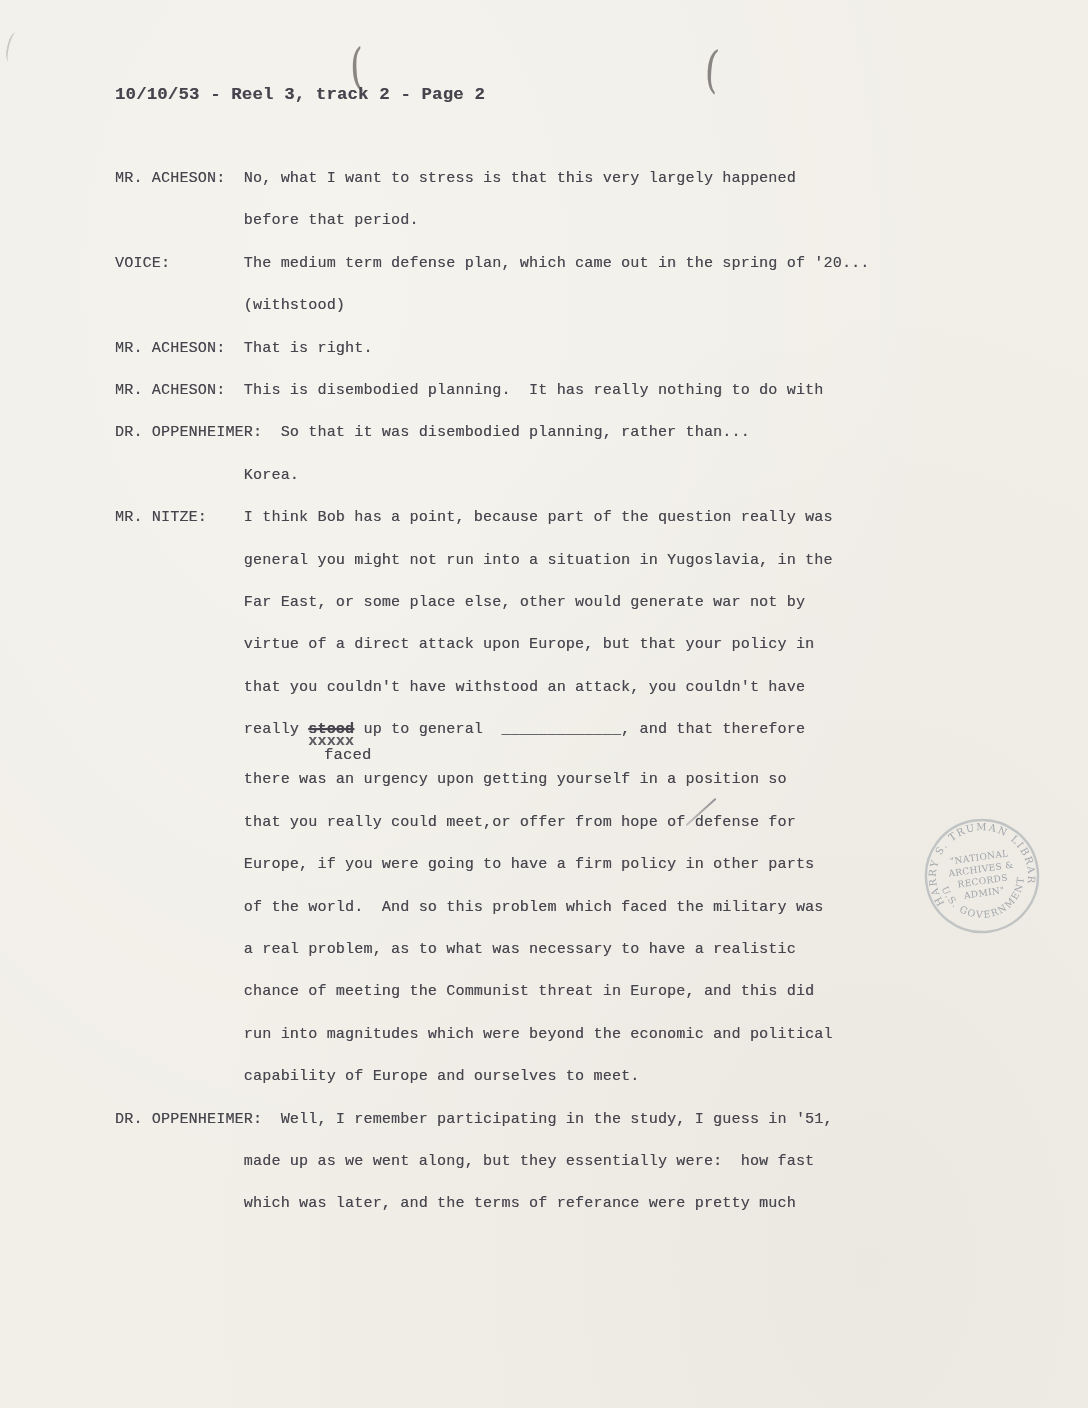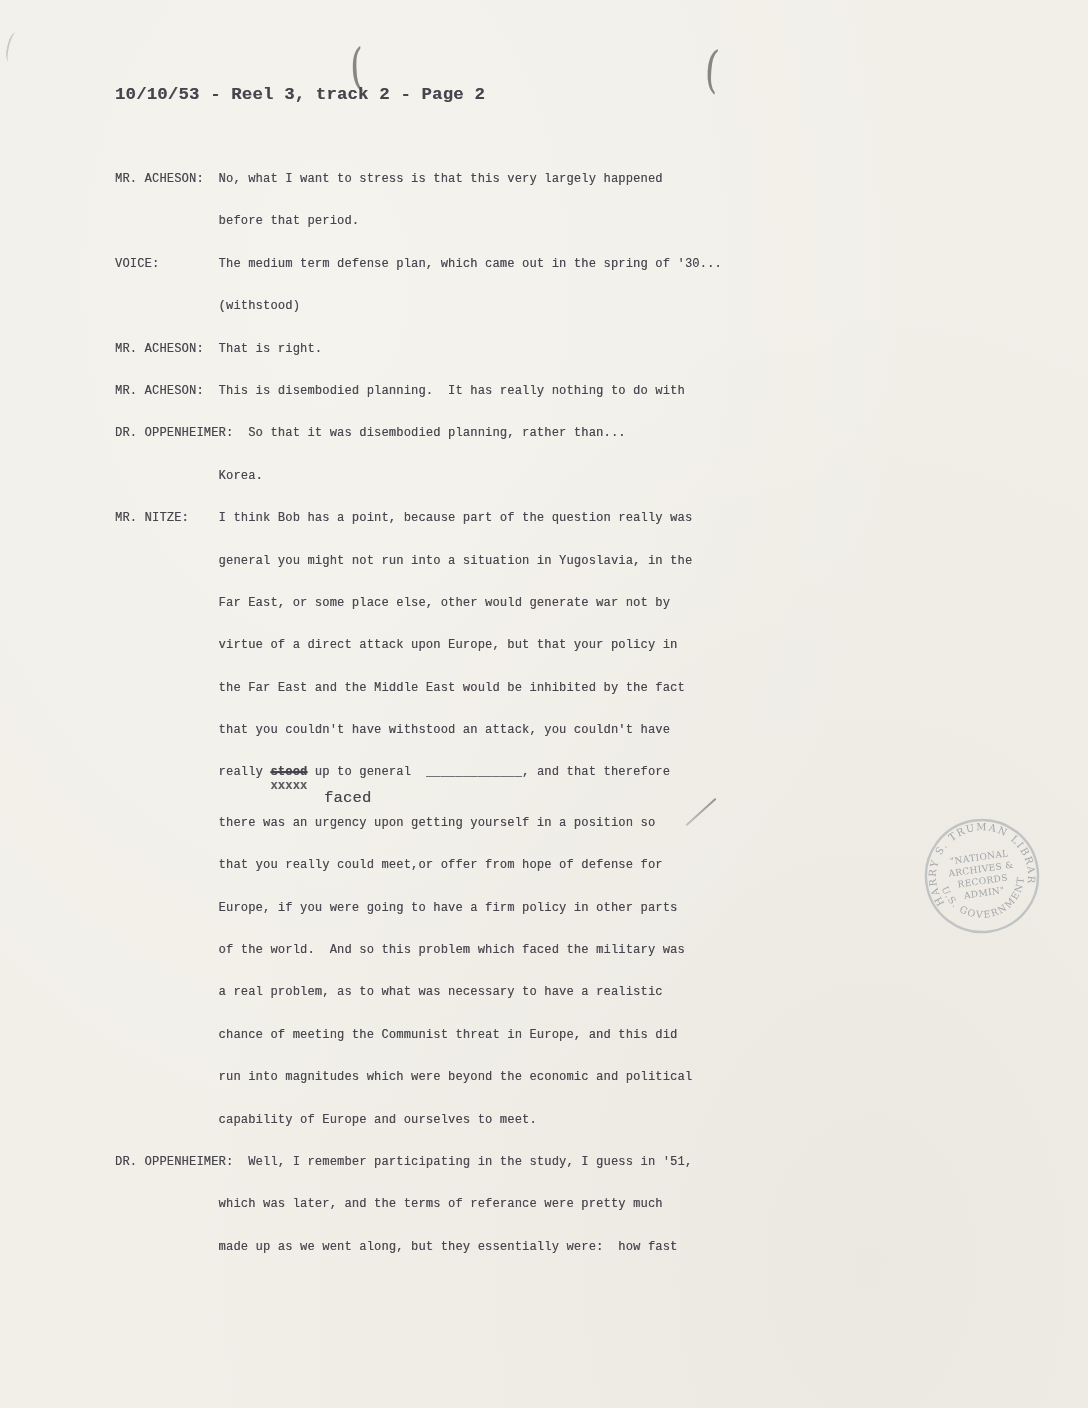--- a/index.html
+++ b/index.html
@@ -21,21 +21,21 @@
   .page-header{
     position:absolute;left:115px;top:84px;
     font-size:17.3px;line-height:22px;white-space:pre;
     letter-spacing:0.2px;
     font-weight:bold;
   }
   #transcript{
     position:absolute;left:115px;top:158px;right:40px;
   }
   .tline{
-    font-size:12px;line-height:42.4px;height:42.4px;
+    font-size:15px;line-height:42.4px;height:42.4px;
     white-space:pre;letter-spacing:0.2px;
   }
   .tline.insert{
     font-size:15.5px;line-height:20px;height:20px;
     margin-top:-6px;margin-bottom:-6px;
   }
   .strike{
     position:relative;font-weight:bold;
     text-decoration:line-through;
     text-decoration-thickness:1.5px;
@@ -89,45 +89,44 @@
   <div class="corner-mark"></div>
 
   <span class="paren left typew">(</span>
   <span class="paren right typew">(</span>
 
   <div class="page-header typew">10/10/53 - Reel 3, track 2 - Page 2</div>
 
   <div id="transcript" class="typew">
       <div class="tline"><span>MR. ACHESON:  No, what I want to stress is that this very largely happened</span></div>
       <div class="tline"><span>              before that period.</span></div>
-      <div class="tline"><span>VOICE:        The medium term defense plan, which came out in the spring of '30...</span></div>
+      <div class="tline"><span>VOICE:        The medium term defense plan, which came out in the spring of '20...</span></div>
       <div class="tline"><span>              (withstood)</span></div>
       <div class="tline"><span>MR. ACHESON:  That is right.</span></div>
       <div class="tline"><span>MR. ACHESON:  This is disembodied planning.  It has really nothing to do with</span></div>
       <div class="tline"><span>DR. OPPENHEIMER:  So that it was disembodied planning, rather than...</span></div>
       <div class="tline"><span>              Korea.</span></div>
       <div class="tline"><span>MR. NITZE:    I think Bob has a point, because part of the question really was</span></div>
       <div class="tline"><span>              general you might not run into a situation in Yugoslavia, in the</span></div>
       <div class="tline"><span>              Far East, or some place else, other would generate war not by</span></div>
       <div class="tline"><span>              virtue of a direct attack upon Europe, but that your policy in</span></div>
-      <div class="tline"><span>              the Far East and the Middle East would be inhibited by the fact</span></div>
       <div class="tline"><span>              that you couldn't have withstood an attack, you couldn't have</span></div>
       <div class="tline"><span>              really </span><span class="strike">stood<span class="over">xxxxx</span></span><span> up to general  </span><span>_____________</span><span>, and that therefore</span></div>
       <div class="tline insert"><span>                      faced</span></div>
       <div class="tline"><span>              there was an urgency upon getting yourself in a position so</span></div>
       <div class="tline"><span>              that you really could meet,or offer from hope of defense for</span></div>
       <div class="tline"><span>              Europe, if you were going to have a firm policy in other parts</span></div>
       <div class="tline"><span>              of the world.  And so this problem which faced the military was</span></div>
       <div class="tline"><span>              a real problem, as to what was necessary to have a realistic</span></div>
       <div class="tline"><span>              chance of meeting the Communist threat in Europe, and this did</span></div>
       <div class="tline"><span>              run into magnitudes which were beyond the economic and political</span></div>
       <div class="tline"><span>              capability of Europe and ourselves to meet.</span></div>
       <div class="tline"><span>DR. OPPENHEIMER:  Well, I remember participating in the study, I guess in '51,</span></div>
+      <div class="tline"><span>              made up as we went along, but they essentially were:  how fast</span></div>
       <div class="tline"><span>              which was later, and the terms of referance were pretty much</span></div>
-      <div class="tline"><span>              made up as we went along, but they essentially were:  how fast</span></div>
     </div>
 
   <div class="pen-slash"></div>
 
   <div class="stamp">
     <svg viewBox="0 0 128 128" xmlns="http://www.w3.org/2000/svg">
       <defs>
         <path id="arcTop" d="M 21.5,82 A 46,46 0 1 1 106.5,82"></path>
         <path id="arcBottom" d="M 23,73 A 42,42 0 0 0 105,73"></path>
       </defs>

